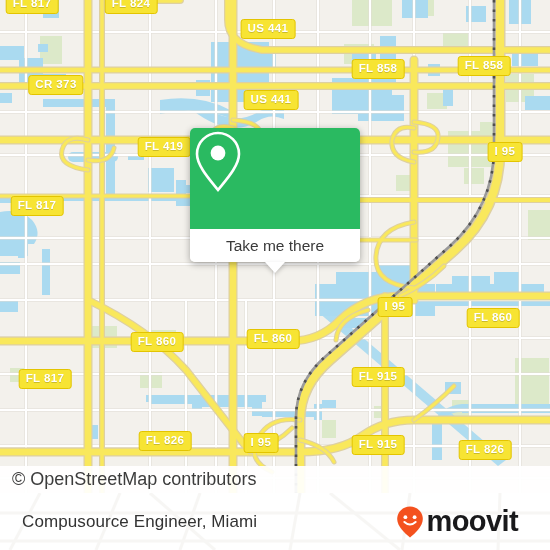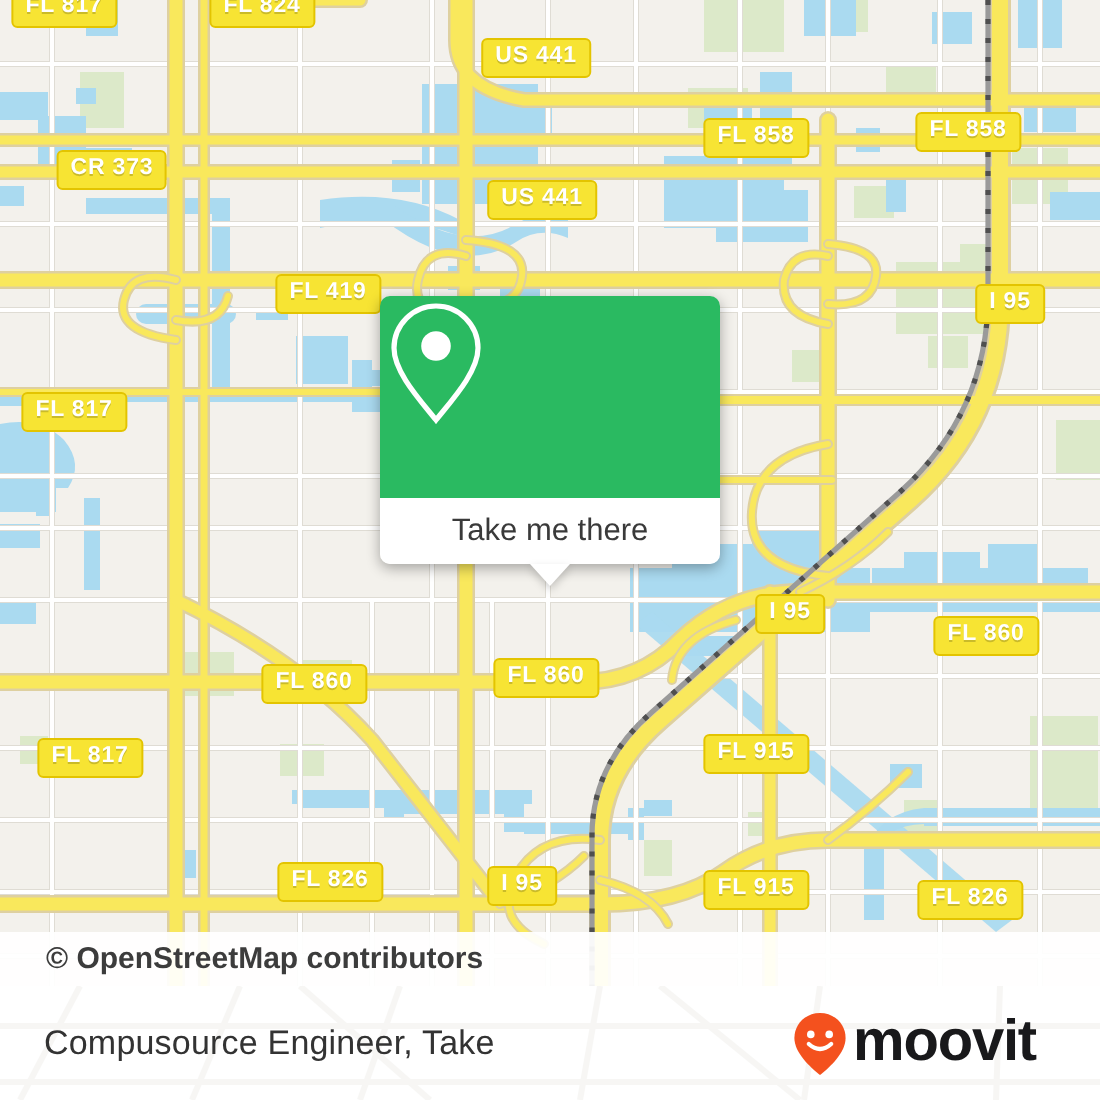--- a/index.html
+++ b/index.html
@@ -34,21 +34,20 @@
   }
 
   
   #popup{
     position:absolute;
     left:190px;top:128px;width:170px;
     border-radius:5px;
     box-shadow:0 2px 7px rgba(0,0,0,.33);
     overflow:visible;
     z-index:40;
-    margin-top:20px;
   }
   #popup-green{
     background:#2aba61;
     height:101px;
     border-radius:5px 5px 0 0;
     display:flex;align-items:center;justify-content:center;
   }
   #popup-btn{
     background:#fff;
     height:33px;
@@ -68,21 +67,21 @@
 
   
   #attrib{
     position:absolute;left:0;top:466px;
     height:27px;width:100%;
     background:rgba(255,255,255,.93);
     display:flex;align-items:center;
     z-index:30;
   }
   #attrib span{
-    font-size:15px;color:#3c3c3c;padding-left:23px;font-weight:bold;
+    font-size:18px;color:#3c3c3c;padding-left:12px;
   }
 
   
   #footer{
     position:absolute;left:0;top:493px;width:550px;height:57px;
     background:#fff;
     display:flex;align-items:center;justify-content:space-between;
     overflow:hidden;
   }
   #footer-bg{position:absolute;left:0;top:0;width:550px;height:57px;opacity:.30;}
@@ -399,21 +398,21 @@
         <path d="M200 0 L180 57"></path>
           <path d="M300 0 L290 57"></path>
         <path d="M410 0 L402 57"></path>
           <path d="M500 0 L498 57"></path>
         <path d="M0 20 H550"></path>
           <path d="M0 48 H550"></path>
         <path d="M150 0 L215 57"></path>
           <path d="M330 0 L400 57"></path>
       </g>
     </svg>
-    <div id="footer-title">Compusource Engineer, Take</div>
+    <div id="footer-title">Compusource Engineer, Miami</div>
     <div id="brand">
       <svg width="30" height="34" viewBox="0 0 30 34">
         <path d="M15 1.5 C7.8 1.5 2.2 7 2.2 14 C2.2 21.4 10 28.5 15 32.5 C20 28.5 27.8 21.4 27.8 14 C27.8 7 22.2 1.5 15 1.5 Z" fill="#f4511e"></path>
         <circle cx="10.4" cy="12.2" r="1.9" fill="#ffffff"></circle>
         <circle cx="19.6" cy="12.2" r="1.9" fill="#ffffff"></circle>
         <path d="M9.4 17 q5.6 5 11.2 0" fill="none" stroke="#ffffff" stroke-width="2.1" stroke-linecap="round"></path>
       </svg>
       <div id="brand-word">moovit</div>
     </div>
   </div>

